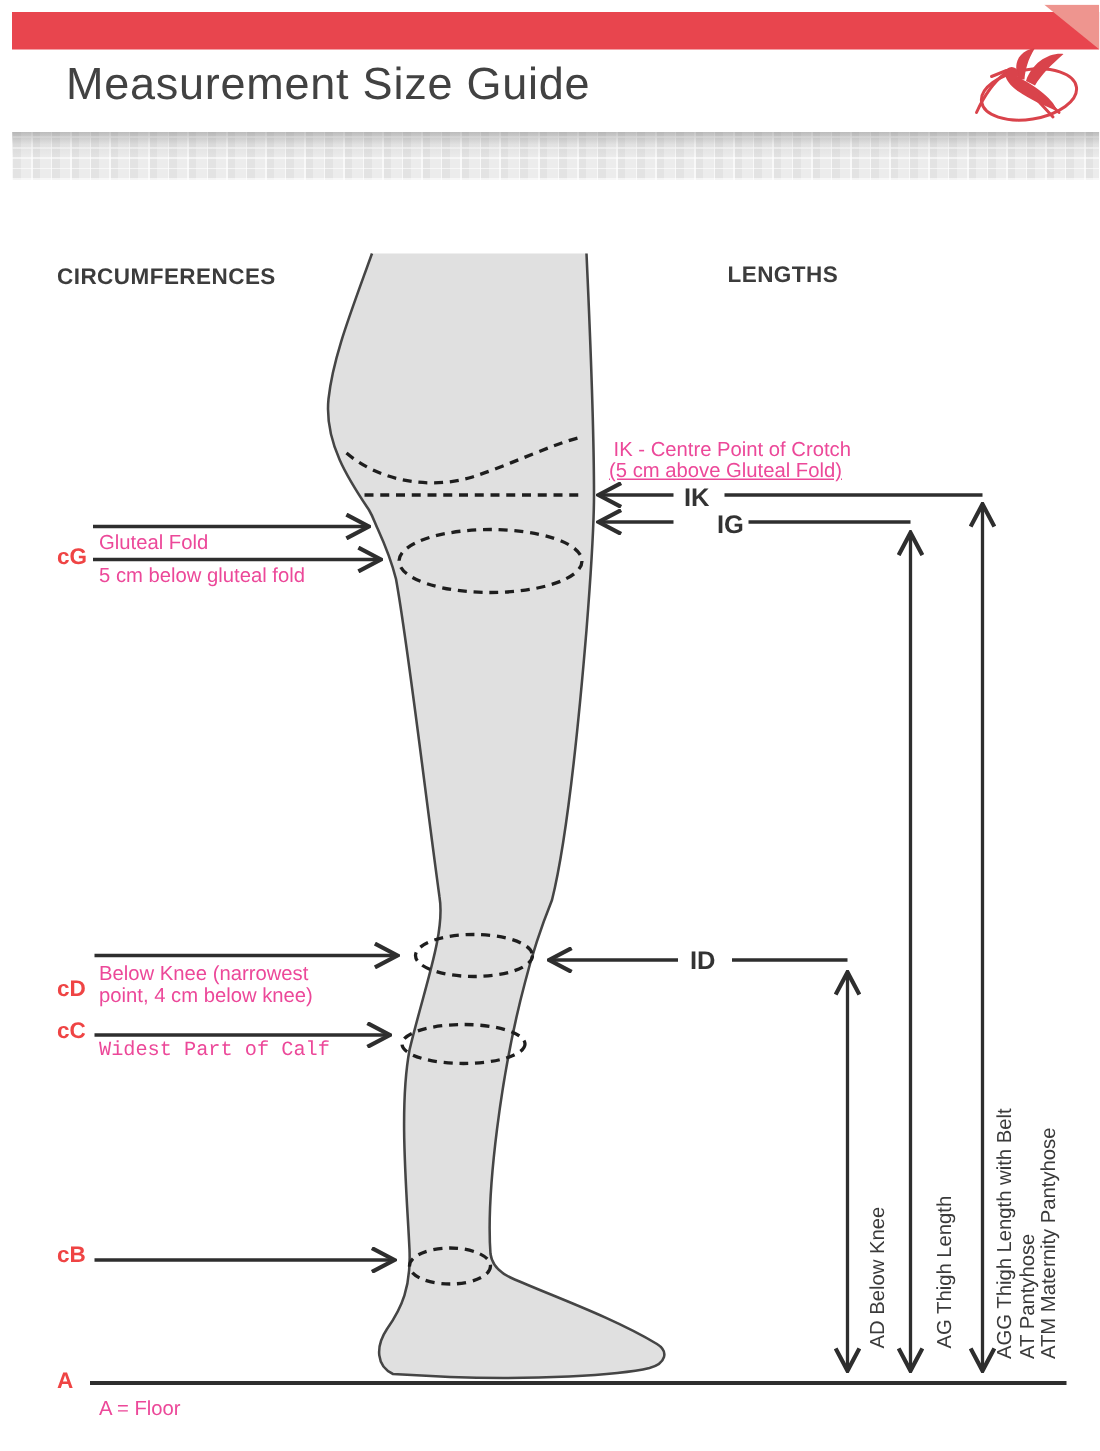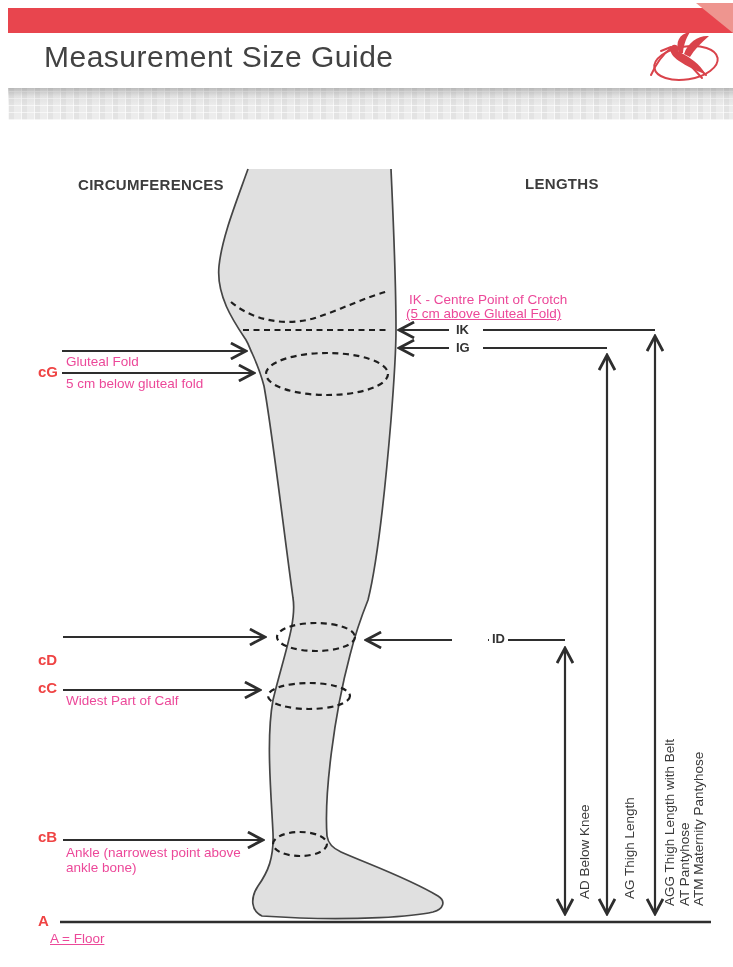--- a/index.html
+++ b/index.html
@@ -18,23 +18,23 @@
       linear-gradient(180deg, rgba(110,110,110,.38) 0, rgba(160,160,160,.14) 26%, rgba(255,255,255,0) 55%),
       repeating-linear-gradient(90deg, rgba(255,255,255,.75) 0 1px, rgba(0,0,0,0) 1px 13px),
       repeating-linear-gradient(0deg, rgba(255,255,255,.6) 0 1px, rgba(0,0,0,0) 1px 7px),
       repeating-linear-gradient(90deg, rgba(0,0,0,.04) 0 6px, rgba(0,0,0,0) 6px 13px);}
 
   
   .diagram-svg{position:absolute;left:0;top:0;width:733px;height:967px;}
 
   
   .lbl{position:absolute;font-size:13.5px;line-height:14.5px;color:#ec4899;}
-  .heading{position:absolute;font-size:15px;font-weight:bold;color:#3c3c3c;letter-spacing:.3px;margin-left:40px;}
+  .heading{position:absolute;font-size:15px;font-weight:bold;color:#3c3c3c;letter-spacing:.3px;}
   .code{position:absolute;font-size:15px;font-weight:bold;color:#ef4444;}
-  .mid-code{position:absolute;font-size:13px;font-weight:bold;color:#333;background:#fff;padding:0 3px;}
+  .mid-code{position:absolute;font-size:17px;font-weight:bold;color:#333;background:#fff;padding:0 3px;}
   .vlabel{position:absolute;transform-origin:0 0;transform:rotate(-90deg);
           white-space:nowrap;font-size:13.5px;line-height:14.5px;color:#3a3a3a;}
 </style>
 </head>
 <body>
 
 <div id="page">
 
   <div class="red-bar"></div>
   <div class="fold"></div>
@@ -148,36 +148,36 @@
   </svg>
 
   <div class="heading" style="left:38px;top:176px;">CIRCUMFERENCES</div>
   <div class="heading" style="left:485px;top:175px;">LENGTHS</div>
 
   <div class="code" style="left:38px;top:363px;">cG</div>
   <div class="lbl" style="left:66px;top:355px;">Gluteal Fold</div>
   <div class="lbl" style="left:66px;top:377px;">5 cm below gluteal fold</div>
 
   <div class="code" style="left:38px;top:651px;">cD</div>
+  <div class="lbl" style="left:66px;top:642px;width:172px;">Below Knee (narrowest point, 4 cm below knee)</div>
 
   <div class="code" style="left:38px;top:679px;text-align:center;">cC</div>
-  <div class="lbl" style="left:66px;top:694px;">Widest Part of Calf</div>
+  <div class="lbl" style="left:66px;top:694px;font-family:Liberation Mono, monospace;">Widest Part of Calf</div>
 
   <div class="code" style="left:38px;top:828px;">cB</div>
-  <div class="lbl" style="left:66px;top:846px;width:180px;">Ankle (narrowest point above ankle bone)</div>
 
   <div class="code" style="left:38px;top:912px;">A</div>
-  <div class="lbl" style="left:50px;top:932px;text-decoration:underline;">A = Floor</div>
+  <div class="lbl" style="left:66px;top:932px;">A = Floor</div>
 
   <div class="lbl" style="left:409px;top:293px;">IK - Centre Point of Crotch</div>
   <div class="lbl" style="left:406px;top:307px;text-decoration:underline;">(5 cm above Gluteal Fold)</div>
 
   <div class="mid-code" style="left:453px;top:322px;">IK</div>
-  <div class="mid-code" style="left:453px;top:340px;">IG</div>
-  <div class="mid-code" style="left:457px;top:631px;margin-left:32px;">ID</div>
+  <div class="mid-code" style="left:475px;top:340px;">IG</div>
+  <div class="mid-code" style="left:457px;top:631px;">ID</div>
 
   <div class="vlabel" style="left:578px;top:899px;">AD Below Knee</div>
   <div class="vlabel" style="left:623px;top:899px;">AG Thigh Length</div>
   <div class="vlabel" style="left:663px;top:906px;">
     <div>AGG Thigh Length with Belt</div>
     <div>AT Pantyhose</div>
     <div>ATM Maternity Pantyhose</div>
   </div>
 
 </div>

